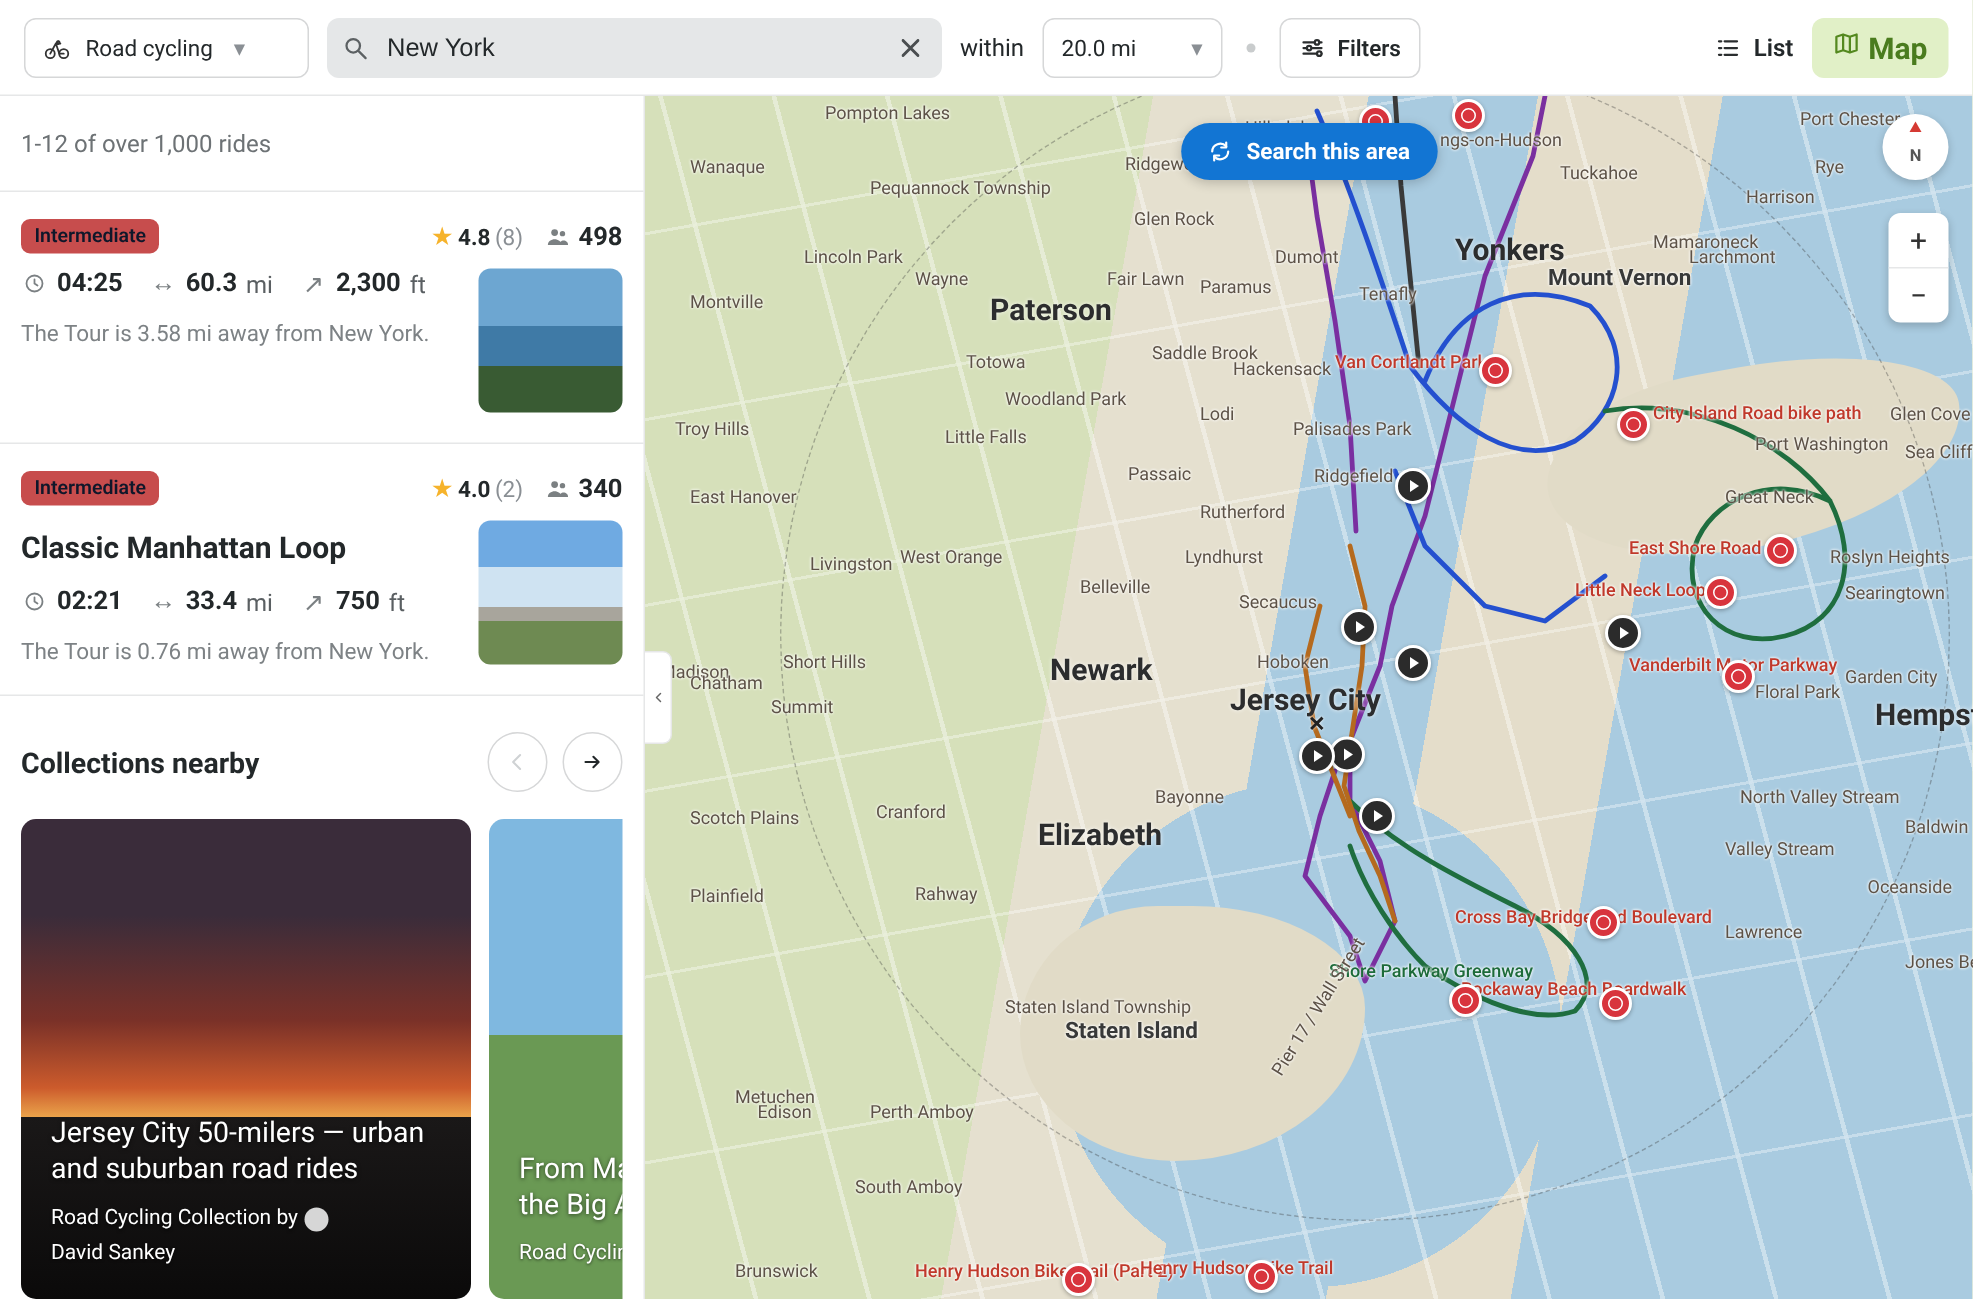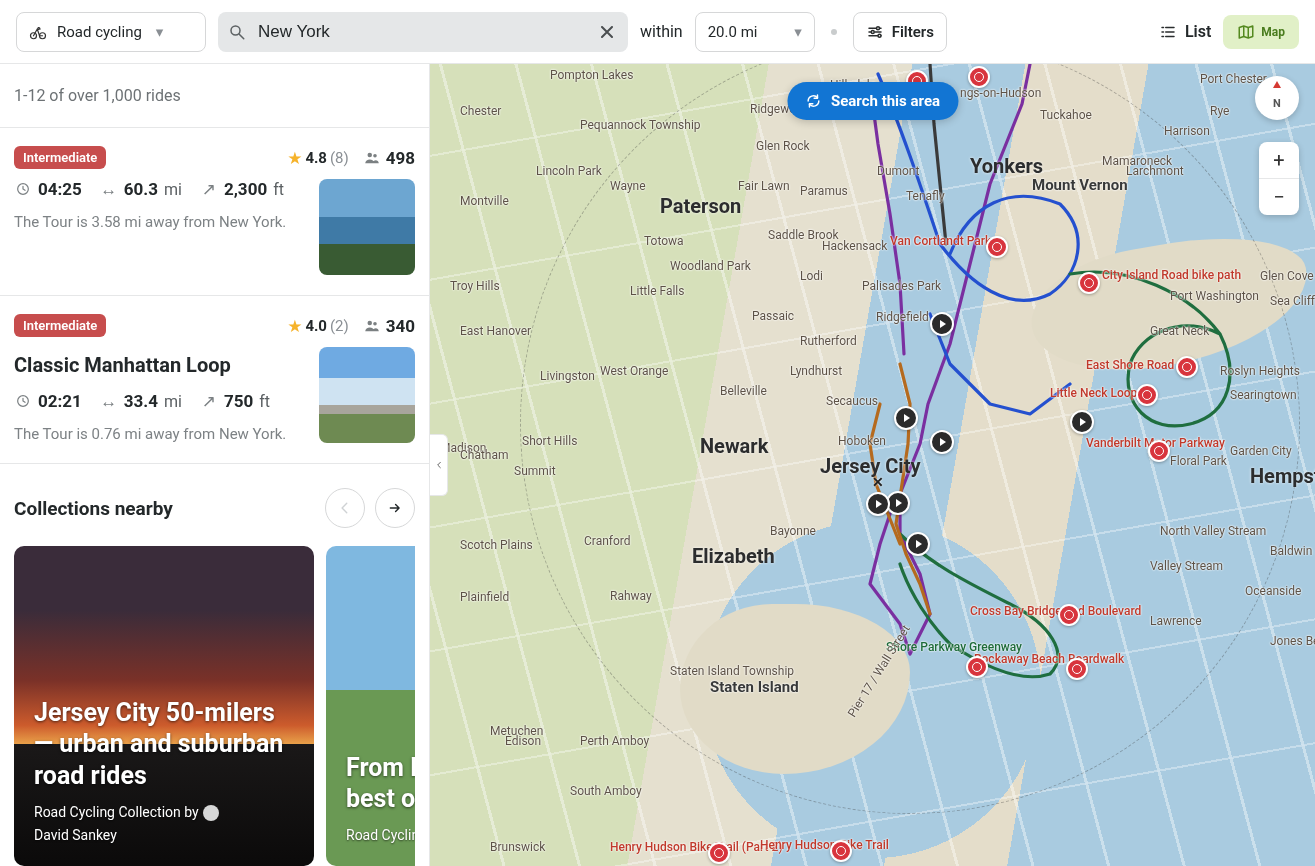--- a/index.html
+++ b/index.html
@@ -37,35 +37,35 @@
   .activity-select svg{flex-shrink:0;}
   .searchbox{flex:0 0 410px;display:flex;align-items:center;height:40px;background:#e5e7e8;border-radius:8px;padding:0 10px;gap:10px;}
   .searchbox input{flex:1;border:none;background:transparent;font-size:17px;font-weight:500;color:var(--ink);outline:none;}
   .searchbox .clear{width:22px;height:22px;border-radius:4px;display:flex;align-items:center;justify-content:center;color:var(--grey-700);cursor:pointer;}
   .within{font-size:16px;color:var(--ink);}
   .radius-select{width:120px;justify-content:space-between;}
   .dot{width:6px;height:6px;border-radius:50%;background:#c9cccd;margin:0 4px;}
   .filters-btn{font-weight:600;gap:8px;}
   .spacer{flex:1;}
   .list-toggle{display:flex;align-items:center;gap:8px;font-size:16px;font-weight:600;color:var(--ink);cursor:pointer;}
-  .map-toggle{display:flex;align-items:center;gap:6px;font-size:12px;font-weight:700;color:var(--green-dark);background:var(--green-bg);padding:8px 14px;border-radius:8px;cursor:pointer;}
+  .map-toggle{display:flex;gap:6px;font-size:20px;font-weight:700;color:var(--green-dark);background:var(--green-bg);padding:8px 14px;border-radius:8px;cursor:pointer;}
   .map-toggle svg{color:#54891f;}
 
   
   .main{position:relative;height:calc(100% - var(--header-h));display:flex;}
 
   
   .sidebar{width:var(--sidebar-w);height:100%;overflow-y:auto;border-right:1px solid var(--grey-200);}
   .sidebar::-webkit-scrollbar{width:10px;}
   .sidebar::-webkit-scrollbar-track{background:#f2f3f4;}
   .sidebar::-webkit-scrollbar-thumb{background:#c7cacc;border-radius:5px;}
   .results-count{padding:22px 14px;font-size:16px;color:#6d7275;}
   .card{border-top:1px solid var(--grey-200);padding:18px 14px 20px;}
   .card-row1{display:flex;align-items:center;justify-content:space-between;}
-  .badge-diff{display:inline-block;background:var(--difficulty-bg);color:#ffffff;font-size:13px;font-weight:600;padding:4px 9px;border-radius:6px;}
+  .badge-diff{display:inline-block;background:var(--difficulty-bg);color:#0f172a;font-size:13px;font-weight:600;padding:4px 9px;border-radius:6px;}
   .rating{display:flex;align-items:center;gap:3px;font-size:15px;}
   .star{color:var(--amber);font-size:17px;}
   .rating b{font-weight:700;}
   .rating .count{color:var(--grey-500);}
   .people{display:flex;align-items:center;gap:5px;color:var(--ink);font-weight:700;font-size:17px;}
   .people svg{color:#7b8082;}
   .card-row2{display:flex;gap:14px;margin-top:10px;}
   .card-text{flex:1;}
   .card h3{margin:6px 0 14px;font-size:20px;font-weight:700;}
   .stats{display:flex;gap:18px;align-items:center;font-size:17px;}
@@ -81,21 +81,21 @@
   
   .collections{padding:24px 14px 10px;}
   .coll-head{display:flex;align-items:center;justify-content:space-between;margin-bottom:18px;}
   .coll-head h3{margin:0;font-size:19px;font-weight:700;}
   .coll-nav{display:flex;gap:10px;}
   .circ-btn{width:40px;height:40px;border-radius:50%;border:1px solid var(--grey-300);display:flex;align-items:center;justify-content:center;font-size:18px;color:var(--ink);background:#fff;cursor:pointer;}
   .circ-btn.disabled{color:#cfd2d4;}
   .coll-row{display:flex;gap:12px;overflow:hidden;}
   .coll-card{width:300px;height:320px;border-radius:10px;overflow:hidden;position:relative;flex-shrink:0;color:#fff;display:flex;flex-direction:column;justify-content:flex-end;padding:20px;background:linear-gradient(#3a2c3a 0%, #3a2c3a 20%, #7a3128 42%, #cc5b2c 56%, #eaa24a 62%, #1a1818 62%, #0b0a0a 100%);}
   .coll-card.cc2{background:linear-gradient(#7fb8e0 0 45%,#6a9954 45% 100%);}
-  .coll-card h4{font-size:25px;font-weight:700;margin:0 0 12px;line-height:1.25;text-shadow:0 1px 3px rgba(0,0,0,.6);}
+  .coll-card h4{font-size:19px;font-weight:400;margin:0 0 12px;line-height:1.25;text-shadow:0 1px 3px rgba(0,0,0,.6);}
   .coll-sub{font-size:14px;line-height:1.4;display:flex;flex-wrap:wrap;gap:4px;align-items:center;text-shadow:0 1px 2px rgba(0,0,0,.6);}
   .avatar-mini{display:inline-block;width:16px;height:16px;border-radius:50%;background:#d6d6d6;vertical-align:middle;}
 
   
   .mapwrap{flex:1;position:relative;overflow:hidden;}
   .basemap{position:absolute;inset:0;background:
       radial-gradient(circle at 92% 98%, var(--water) 0 14%, transparent 14%),
       radial-gradient(circle at 50% 78%, var(--water) 0 22%, transparent 22%),
       linear-gradient(100deg, #d6e0ba 0 33%, #e5e0cf 33% 47%, #a9cbe0 47% 58%, #e4ddca 58% 70%, #a9cbe0 70% 100%),
       var(--earth-bg);
@@ -358,37 +358,37 @@
     <div id="map-labels">
         <div class="map-label big" style="left: 230px; top: 130px;">Paterson</div>
         <div class="map-label big" style="left: 270px; top: 370px;">Newark</div>
         <div class="map-label big" style="left: 390px; top: 390px;">Jersey City</div>
         <div class="map-label big" style="left: 262px; top: 480px;">Elizabeth</div>
         <div class="map-label big" style="left: 540px; top: 90px;">Yonkers</div>
         <div class="map-label big" style="left: 820px; top: 400px;">Hempstead</div>
         <div class="map-label med" style="left: 602px; top: 112px;">Mount Vernon</div>
         <div class="map-label med" style="left: 280px; top: 614px;">Staten Island</div>
         <div class="map-label" style="left: 120px; top: 4px;">Pompton Lakes</div>
-        <div class="map-label" style="left: 30px; top: 40px;">Chester</div>
+        <div class="map-label" style="left: 30px; top: 40px;">Wanaque</div>
         <div class="map-label" style="left: 150px; top: 54px;">Pequannock Township</div>
         <div class="map-label" style="left: 106px; top: 100px;">Lincoln Park</div>
         <div class="map-label" style="left: 30px; top: 130px;">Montville</div>
         <div class="map-label" style="left: 180px; top: 115px;">Wayne</div>
         <div class="map-label" style="left: 214px; top: 170px;">Totowa</div>
         <div class="map-label" style="left: 200px; top: 220px;">Little Falls</div>
         <div class="map-label" style="left: 240px; top: 195px;">Woodland Park</div>
         <div class="map-label" style="left: 170px; top: 300px;">West Orange</div>
         <div class="map-label" style="left: 110px; top: 305px;">Livingston</div>
         <div class="map-label" style="left: 30px; top: 260px;">East Hanover</div>
         <div class="map-label" style="left: 20px; top: 215px;">Troy Hills</div>
         <div class="map-label" style="left: 326px; top: 75px;">Glen Rock</div>
         <div class="map-label" style="left: 308px; top: 115px;">Fair Lawn</div>
         <div class="map-label" style="left: 320px; top: 38px;">Ridgewood</div>
         <div class="map-label" style="left: 370px; top: 120px;">Paramus</div>
-        <div class="map-label" style="left: 447px; top: 100px;">Dumont</div>
+        <div class="map-label" style="left: 420px; top: 100px;">Dumont</div>
         <div class="map-label" style="left: 476px; top: 125px;">Tenafly</div>
         <div class="map-label" style="left: 400px; top: 14px;">Hillsdale</div>
         <div class="map-label" style="left: 392px; top: 175px;">Hackensack</div>
         <div class="map-label" style="left: 338px; top: 164px;">Saddle Brook</div>
         <div class="map-label" style="left: 370px; top: 205px;">Lodi</div>
         <div class="map-label" style="left: 322px; top: 245px;">Passaic</div>
         <div class="map-label" style="left: 370px; top: 270px;">Rutherford</div>
         <div class="map-label" style="left: 360px; top: 300px;">Lyndhurst</div>
         <div class="map-label" style="left: 396px; top: 330px;">Secaucus</div>
         <div class="map-label" style="left: 290px; top: 320px;">Belleville</div>

